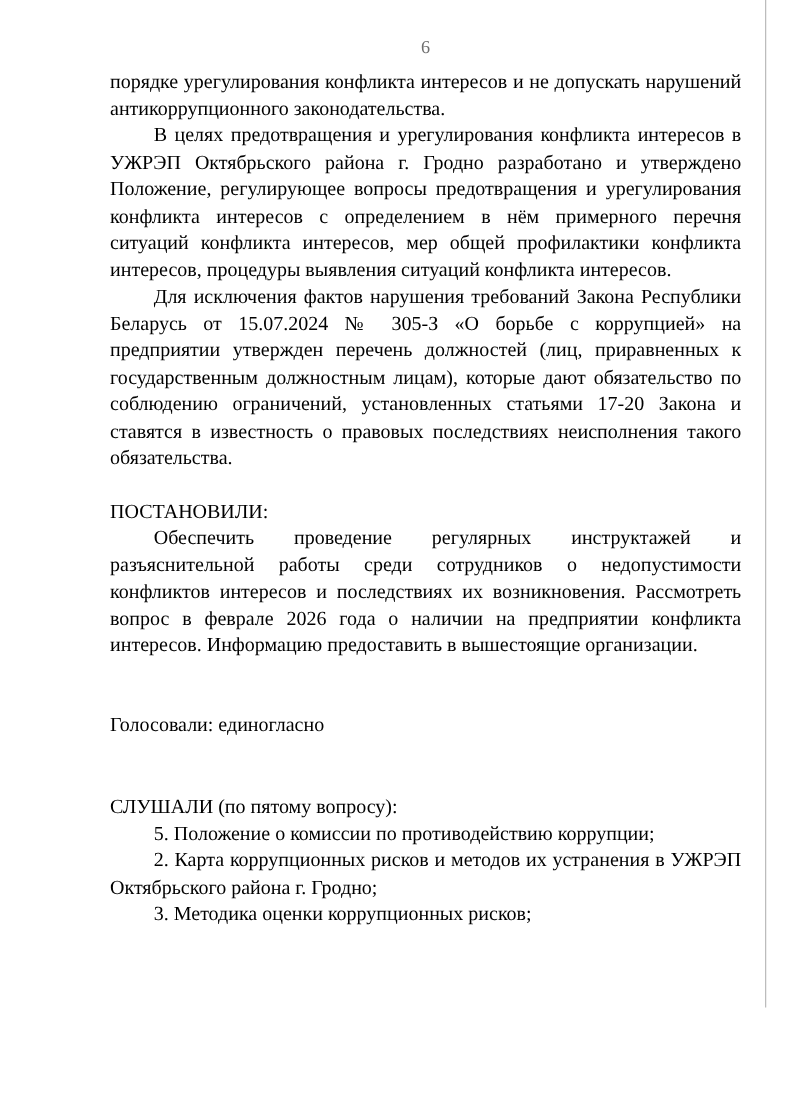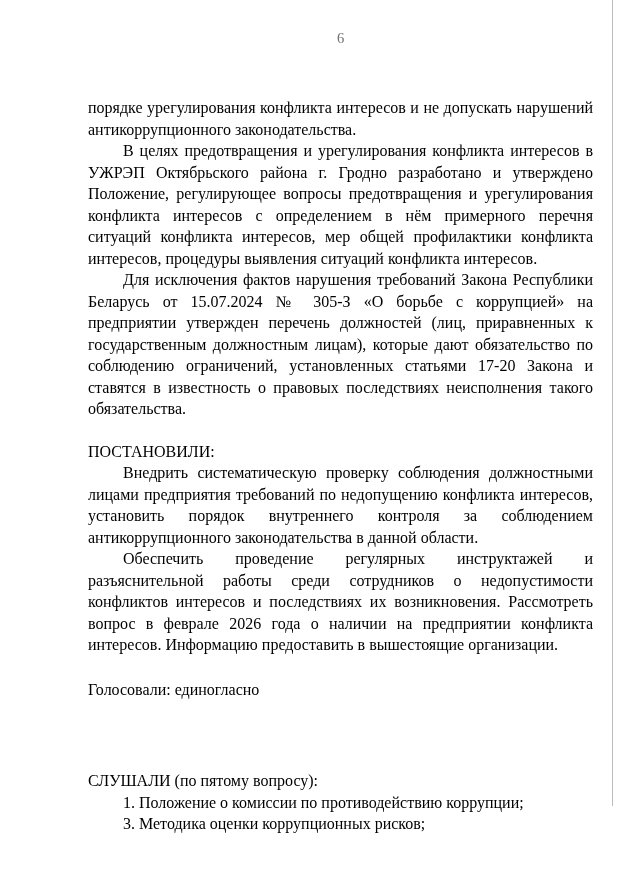--- a/index.html
+++ b/index.html
@@ -34,36 +34,35 @@
     line-height: 21.5px;
   }
   .content p {
     margin: 0;
     text-align: justify;
     text-align-last: left;
     text-indent: 35px;
   }
   .content p.noindent {
     text-indent: 0;
-    margin-top: 42px;
   }
   .content p.section-heading {
     text-indent: 0;
     text-align: right;
     margin-top: 21px;
   }
   .content p.voted-line {
     text-indent: 0;
     text-align: right;
-    margin-top: 23px;
+    margin-top: 42px;
   }
   .content p.heard-heading {
     text-indent: 0;
     text-align: left;
-    margin-top: 70px;
+    margin-top: 44px;
   }
   .edge-line {
     position: absolute;
     left: 612px;
     top: 0;
     width: 1px;
     height: 806px;
     background: #bcbcbc;
   }
 </style>
@@ -78,31 +77,31 @@
 
     <p class="noindent">порядке урегулирования конфликта интересов и не допускать нарушений антикоррупционного законодательства.</p>
 
     <p>В целях предотвращения и урегулирования конфликта интересов в УЖРЭП Октябрьского района г. Гродно разработано и утверждено Положение, регулирующее вопросы предотвращения и урегулирования конфликта интересов с определением в нём примерного перечня ситуаций конфликта интересов, мер общей профилактики конфликта интересов, процедуры выявления ситуаций конфликта интересов.</p>
 
     <p>Для исключения фактов нарушения требований Закона Республики Беларусь от 15.07.2024 № 305-З «О борьбе с коррупцией» на предприятии утвержден перечень должностей (лиц, приравненных к государственным должностным лицам), которые дают обязательство по соблюдению ограничений, установленных статьями 17-20 Закона и ставятся в известность о правовых последствиях неисполнения такого обязательства.</p>
 
     <p class="section-heading">ПОСТАНОВИЛИ:</p>
 
 
-    <p>Внедрить систематическую проверку соблюдения должностными лицами предприятия требований по недопущению конфликта интересов, установить порядок внутреннего контроля за соблюдением антикоррупционного законодательства в данной области.</p>
 
     <p>Обеспечить проведение регулярных инструктажей и разъяснительной работы среди сотрудников о недопустимости конфликтов интересов и последствиях их возникновения. Рассмотреть вопрос в феврале 2026 года о наличии на предприятии конфликта интересов. Информацию предоставить в вышестоящие организации.</p>
 
     <p class="voted-line">Голосовали: единогласно</p>
 
     <p class="heard-heading">СЛУШАЛИ (по пятому вопросу):</p>
 
 
-    <p>1. Положение о комиссии по противодействию коррупции;</p>
+    <p>5. Положение о комиссии по противодействию коррупции;</p>
 
+    <p>2. Карта коррупционных рисков и методов их устранения в УЖРЭП Октябрьского района г. Гродно;</p>
 
     <p>3. Методика оценки коррупционных рисков;</p>
 
   </div>
 
   <div class="edge-line"></div>
 
 </div>
 
 </body></html>

